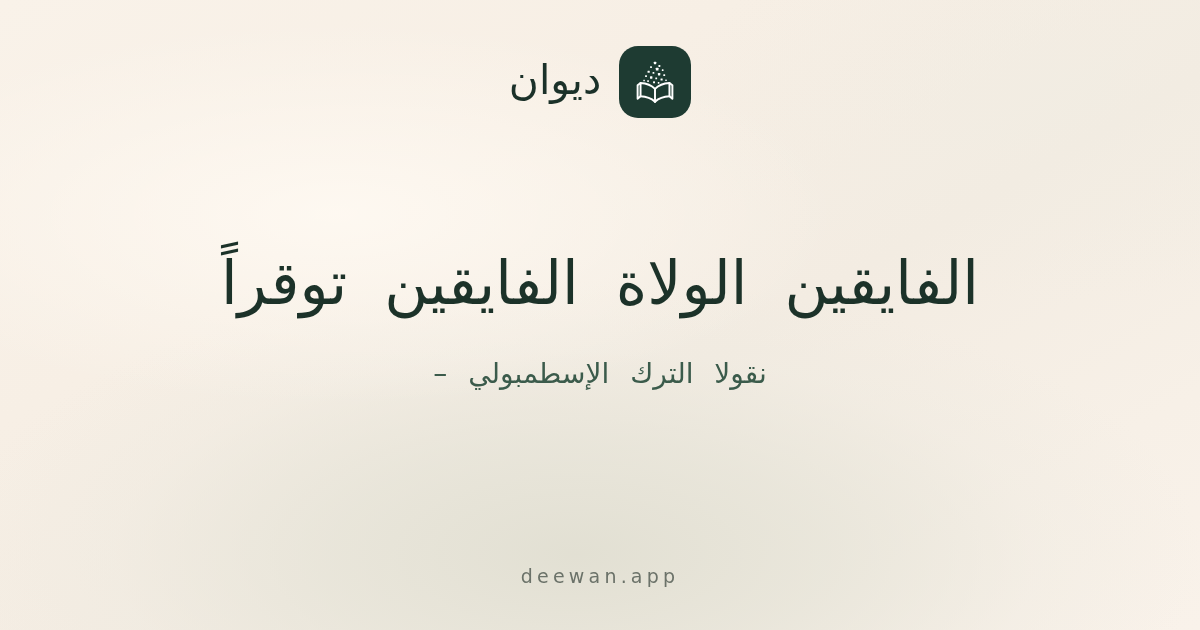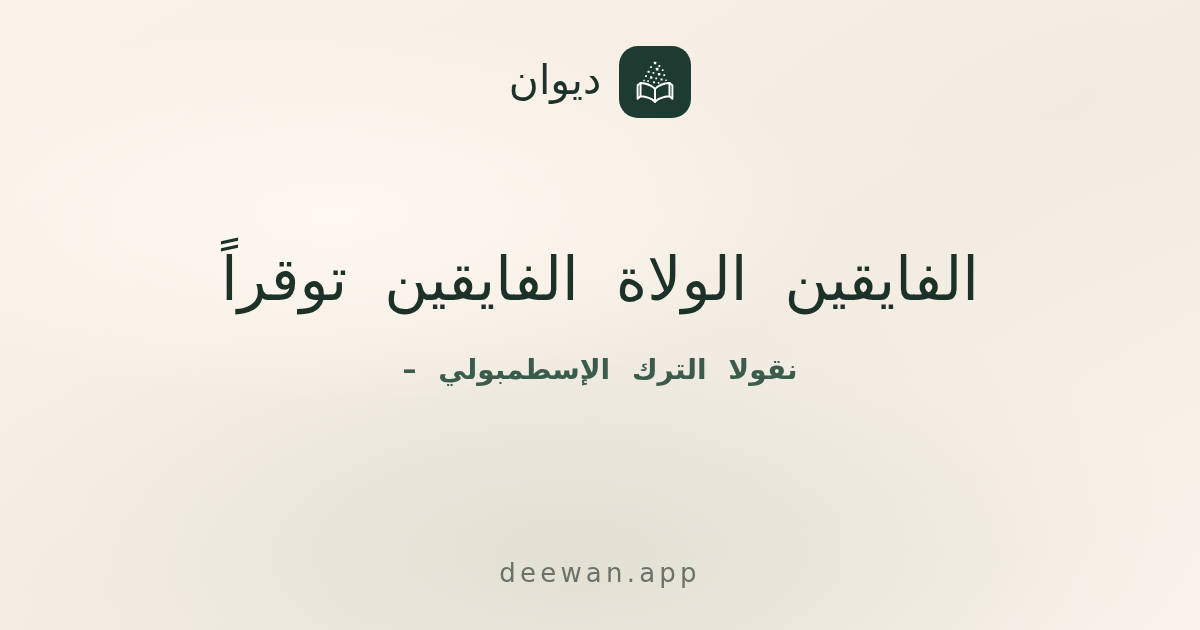--- a/index.html
+++ b/index.html
@@ -134,30 +134,30 @@
     word-spacing: 18px;
   }
 
   .poet-name {
     margin: 36px 0 0 0;
     font-size: 28px;
     line-height: 1.3;
     color: #3b5b4b;
     text-align: center;
     white-space: nowrap;
-    font-weight: 700;
+    font-weight: 400;
     word-spacing: 12px;
   }
 
   
   .footer {
     position: relative;
     z-index: 3;
     margin-bottom: 44px;
-    font-size: 26px;
+    font-size: 19px;
     line-height: 1;
     color: #6b7269;
     letter-spacing: 4.2px;
     direction: ltr;
     white-space: nowrap;
     font-weight: 400;
   }
 </style>
 </head>
 <body>

